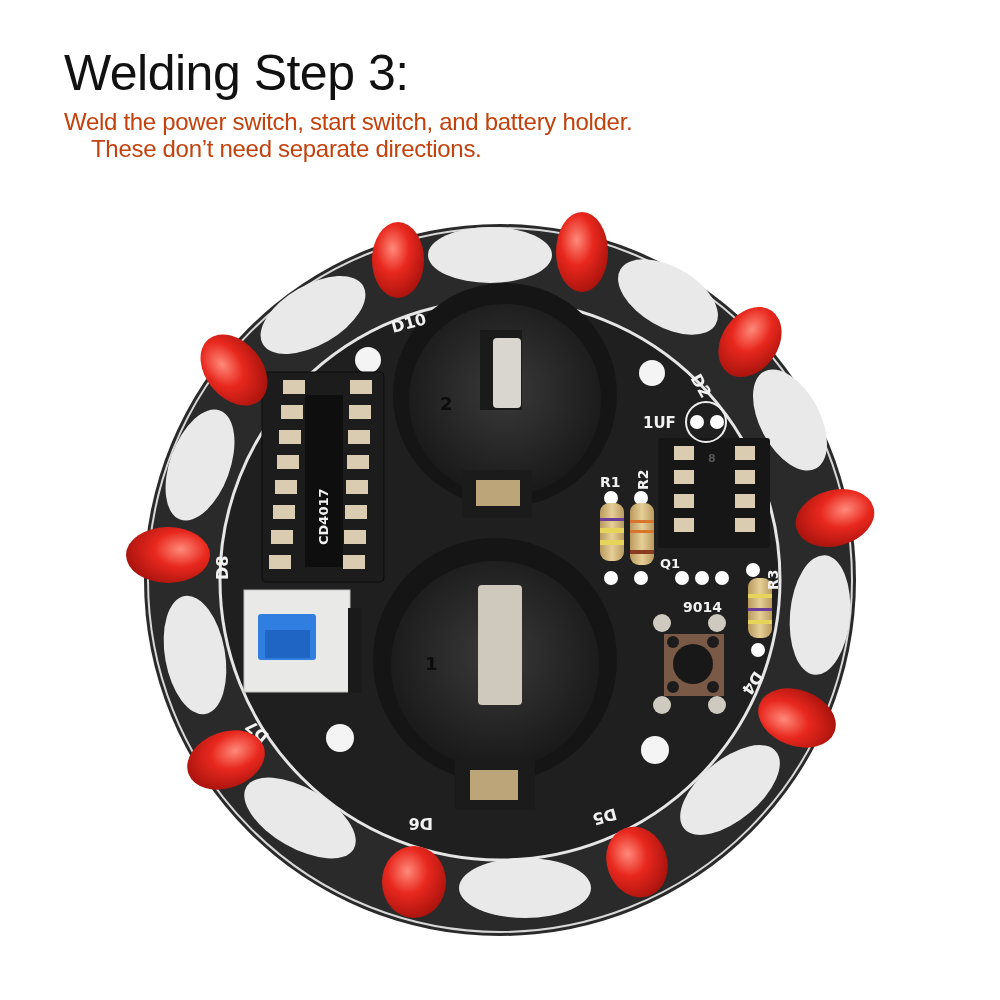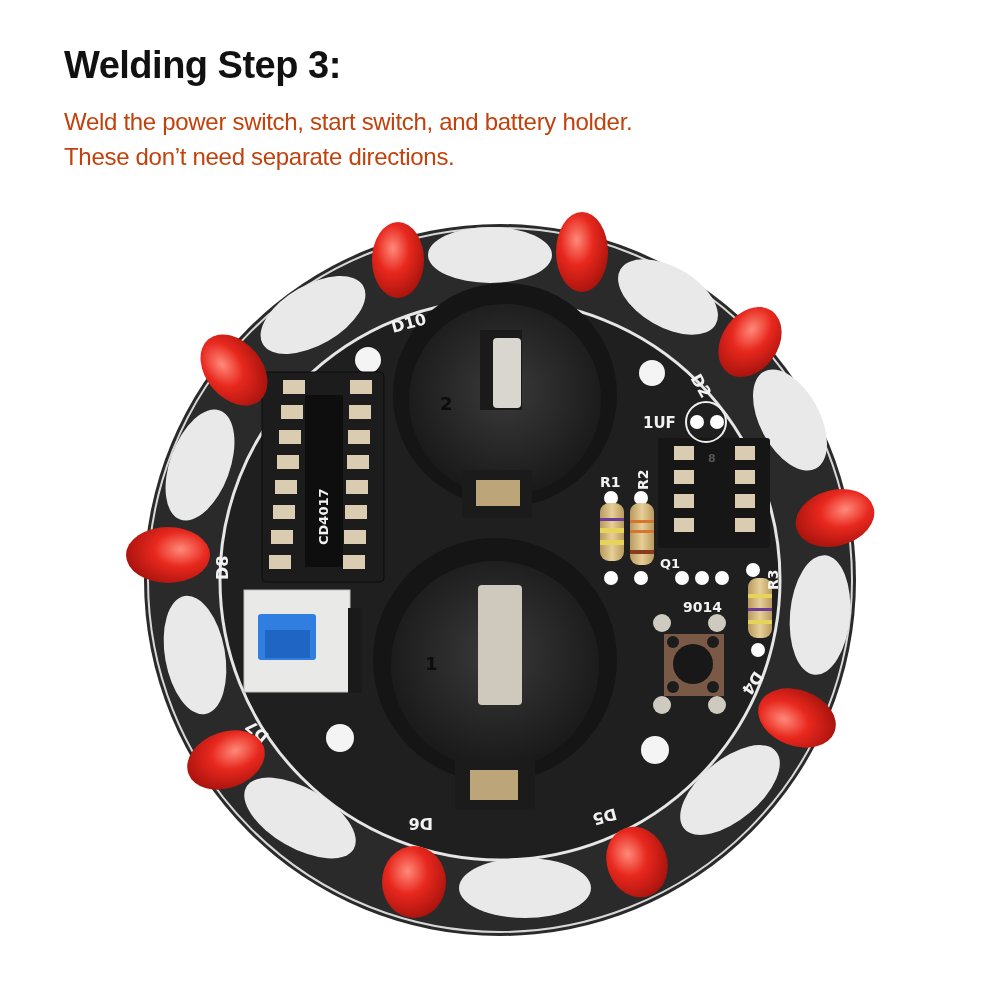--- a/index.html
+++ b/index.html
@@ -1,20 +1,20 @@
 <!DOCTYPE html>
 <html><head>
 <meta charset="utf-8">
 <style>
   html,body{margin:0;padding:0;background:#fff;}
   body{width:1000px;height:1000px;position:relative;overflow:hidden;font-family:"Liberation Sans",sans-serif;}
-  .title{position:absolute;left:64px;top:44px;font-size:38px;font-weight:700;color:#111;letter-spacing:-0.5px;font-family:"Liberation Sans",sans-serif;}
+  .title{position:absolute;left:64px;top:44px;font-size:50px;font-weight:400;color:#111;letter-spacing:-0.5px;font-family:"Liberation Sans",sans-serif;}
   .line{position:absolute;left:64px;font-size:24px;color:#c2410c;font-family:"Liberation Sans",sans-serif;letter-spacing:-0.3px;}
   .l1{top:108px;}
-  .l2{top:143px;}
+  .l2{top:135px;margin-left:27px;}
   svg.board{position:absolute;left:0;top:0;}
   .silk{font-family:"DejaVu Sans",sans-serif;font-weight:bold;fill:#f2f2f2;}
 </style>
 </head>
 <body>
 
 <div class="title">Welding Step 3:</div>
 <div class="line l1">Weld the power switch, start switch, and battery holder.</div>
 <div class="line l2">These don’t need separate directions.</div>
 

